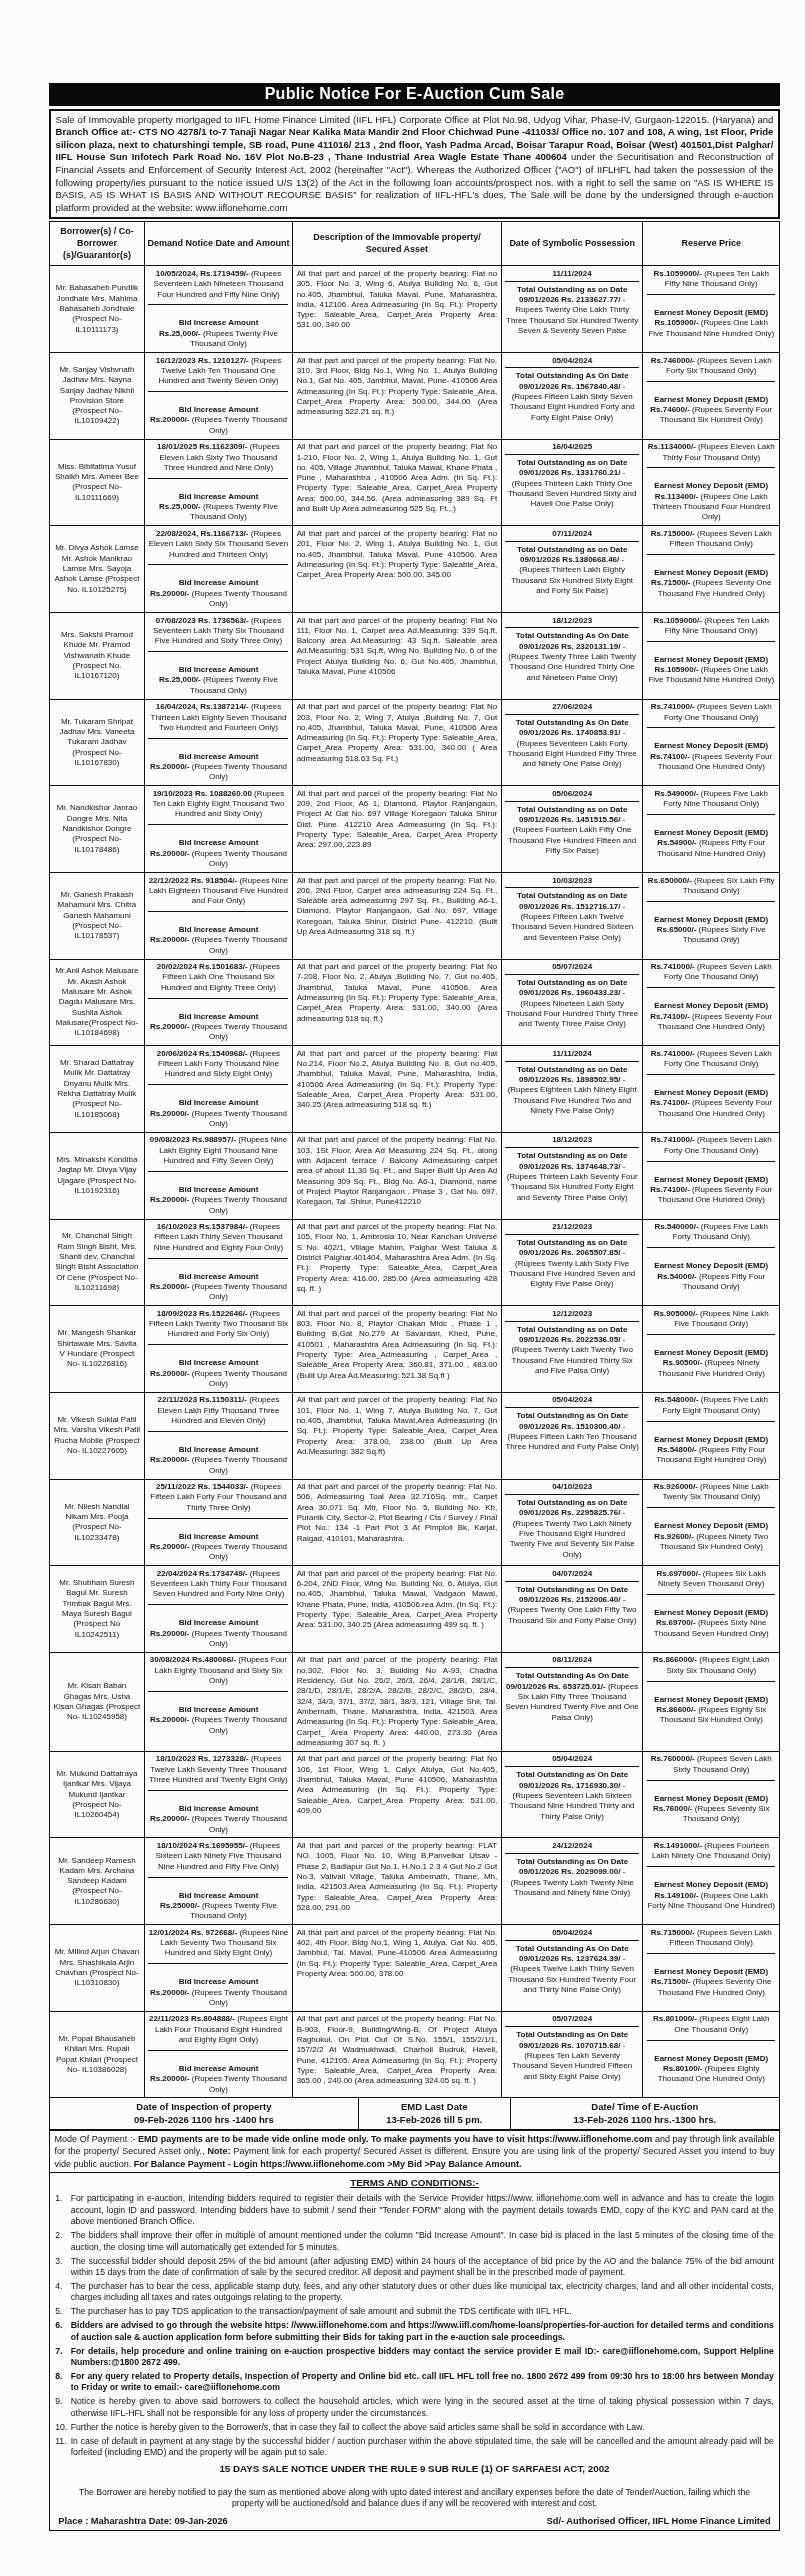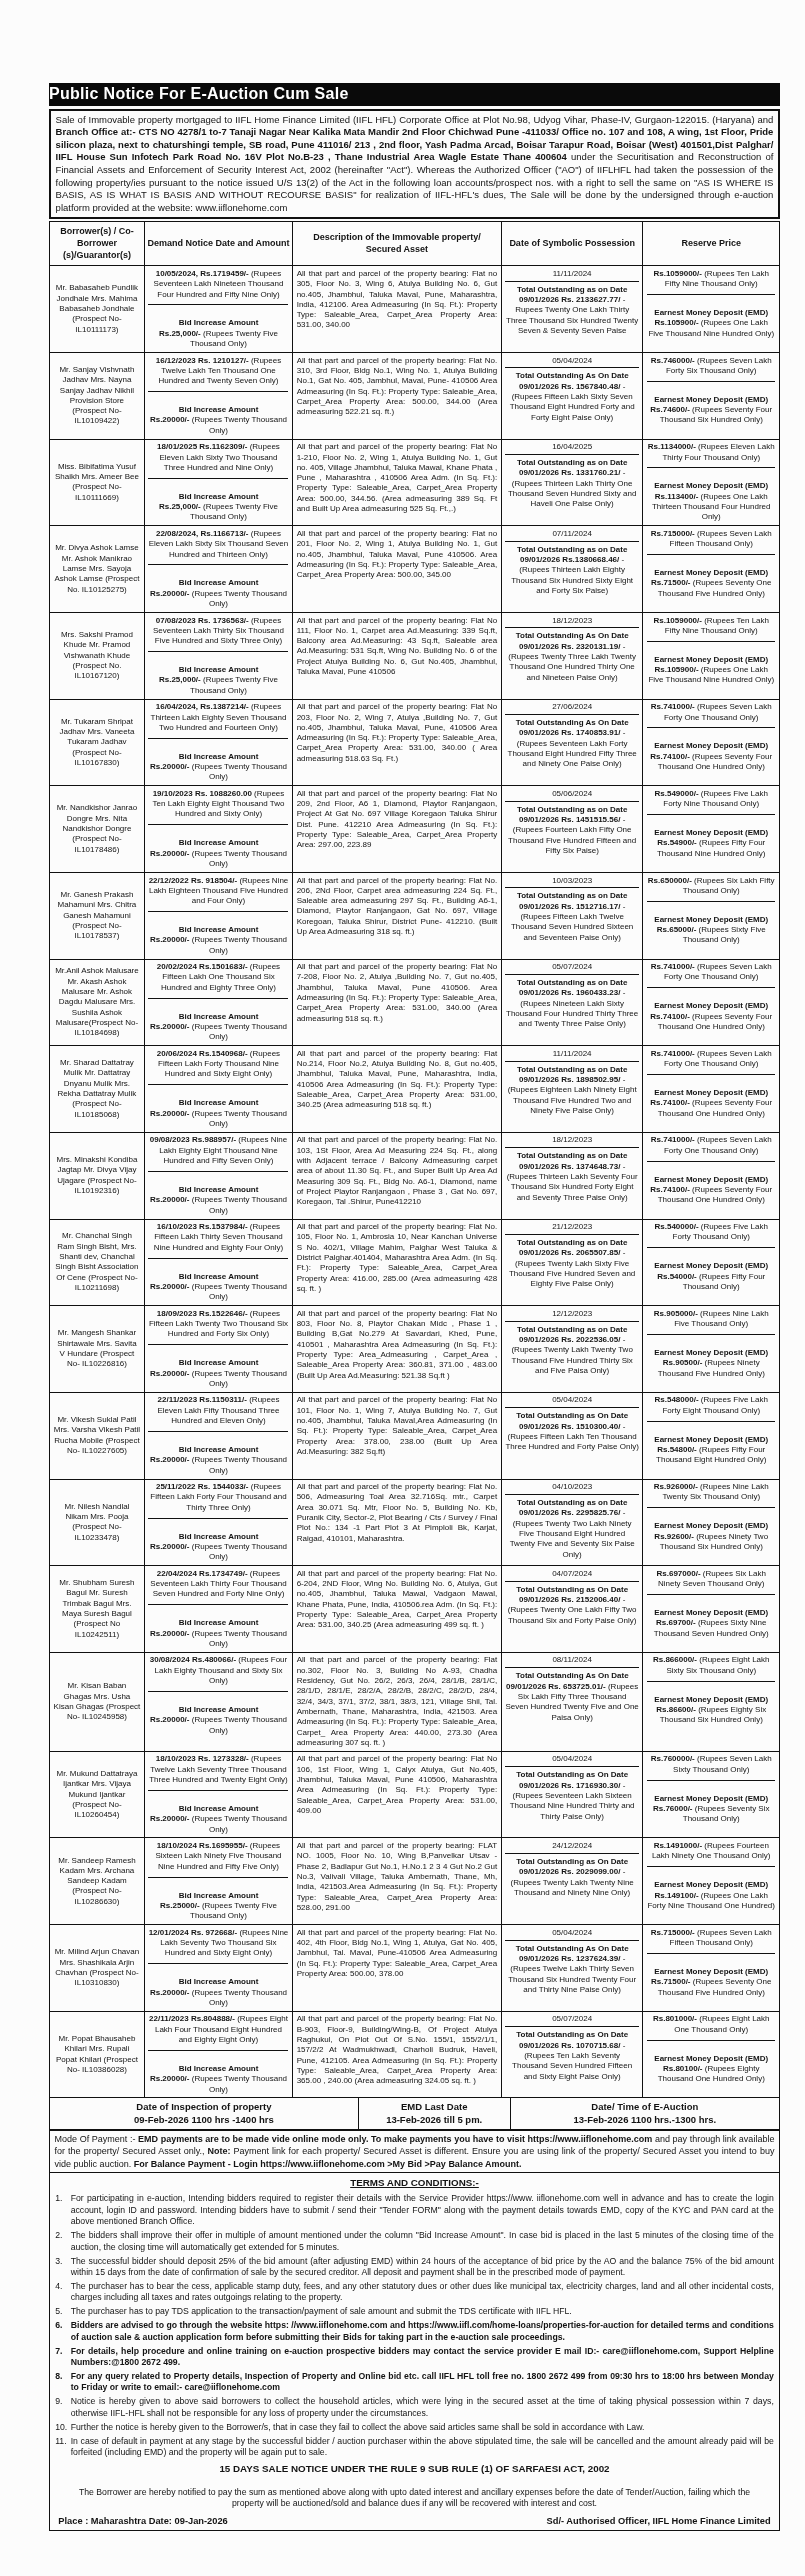--- a/index.html
+++ b/index.html
@@ -1,33 +1,33 @@
 <!DOCTYPE html>
 <html style="font-size:8.2px"><head>
 <meta charset="utf-8">
 <style>
   html,body { margin:0; padding:0; background:#e9e9e9; }
   body { font-family:"Liberation Sans","DejaVu Sans",sans-serif; color:#141414; }
   .page { width:805px; height:2930px; overflow:hidden; background:#fcfcfc; position:relative; }
   .content { box-sizing:border-box; padding:83px 25px 0 49px; }
   .b { font-weight:bold; }
-  .titlebar { background:#0a0a0a; color:#ffffff; font-weight:bold;
+  .titlebar { background:#0a0a0a; color:#ffffff; text-align:center; font-weight:bold;
               font-size:16px; padding:2.1px 0 3.1px; letter-spacing:0.3px; }
   .intro { border:2.1px solid #111; margin-top:3.1px; padding:2.6px 4.6px; font-size:9.5px;
            line-height:1.32; text-align:justify; }
   table.auction { width:100%; border-collapse:collapse; margin-top:2.6px; table-layout:fixed; }
   .auction th, .auction td { border:1.5px solid #111; padding:2.6px 3.6px; font-size:8px;
                              line-height:1.29; vertical-align:top; overflow-wrap:break-word; }
   .auction th { font-size:9px; text-align:center; vertical-align:middle; padding:4.1px 2.1px; }
   .c-borrower { text-align:center; vertical-align:middle !important; }
   .c-demand, .c-poss, .c-reserve { text-align:center; }
   .c-desc { text-align:justify; }
   .blk2 { border-top:1.5px solid #111; margin-top:4.6px; padding-top:13px; }
   .bid-label { font-weight:bold; }
-  .poss-date { font-weight:normal; border-bottom:1.5px solid #111; padding-bottom:1.5px; margin-bottom:3.1px; }
+  .poss-date { font-weight:bold; border-bottom:1.5px solid #111; padding-bottom:1.5px; margin-bottom:3.1px; }
   table.schedule { width:100%; border-collapse:collapse; margin-top:-1.5px; table-layout:fixed; }
   .schedule td { border:1.5px solid #111; text-align:center; font-weight:bold; font-size:9.5px;
                  padding:3.1px 2.1px; line-height:1.35; vertical-align:middle; }
   .paybox { border:1.5px solid #111; margin-top:-1.5px; padding:2.6px 4.6px; font-size:9px;
             line-height:1.37; text-align:justify; }
   .termsbox { border:1.5px solid #111; margin-top:-1.5px; padding:3.1px 5.2px 2.1px; font-size:8.7px;
               line-height:1.31; }
   .terms-heading { text-align:center; font-weight:bold; text-decoration:underline;
                    font-size:9.8px; margin:1px 0 3.6px; }
   .term { display:flex; margin-bottom:2.6px; }

